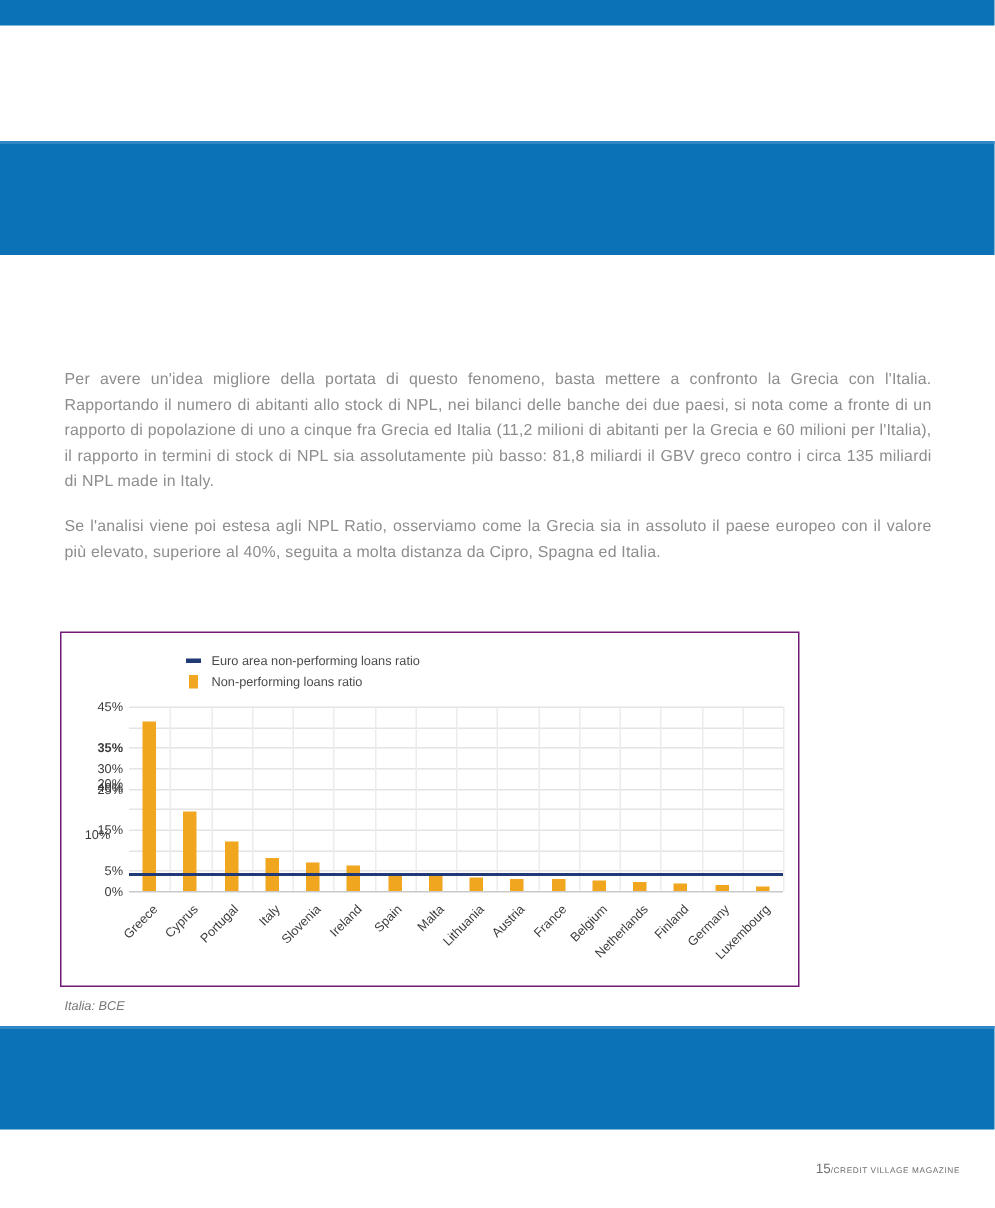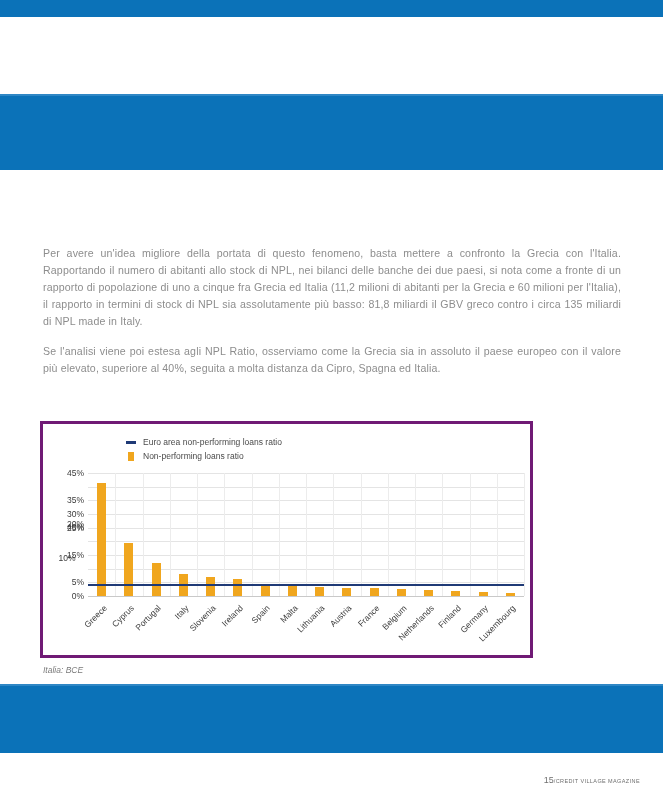--- a/index.html
+++ b/index.html
@@ -9,21 +9,21 @@
   }
   .top-strip { position:absolute; top:0; left:0; width:663px; height:17px; background:#0b72b8; }
   .header-band { position:absolute; top:94px; left:0; width:663px; height:76px; background:#0b72b8; border-top:2px solid #2f87c5; box-sizing:border-box; }
   .footer-band { position:absolute; top:684px; left:0; width:663px; height:69px; background:#0b72b8; border-top:2px solid #2f87c5; box-sizing:border-box; }
 
   .article { position:absolute; left:43px; top:245px; width:578px; color:#8d8d8d;
              font-size:10.6px; line-height:17px; text-align:justify; letter-spacing:0.15px; }
   .article p { margin:0 0 13px 0; }
 
   .chart-box { position:absolute; left:40px; top:421px; width:493px; height:237px;
-               border:3px solid #701a75; background:#ffffff; box-sizing:border-box; }
+               border:1px solid #701a75; background:#ffffff; box-sizing:border-box; }
   .legend { position:absolute; left:83px; top:11px; font-size:8.5px; color:#4a4a4a; }
   .legend-row { display:flex; align-items:center; height:14px; }
   .legend-line { width:10px; height:3px; background:#1f3a76; margin-right:7px; }
   .legend-swatch { width:6px; height:9px; background:#f0a61e; margin-right:9px; margin-left:2px; }
 
   .plot { position:absolute; left:45px; top:49px; width:436px; height:123px;
           border-bottom:1px solid #c9c9c9; }
   .gridline-h { position:absolute; left:0; width:100%; height:1px; background:#e4e4e4; }
   .gridline-v { position:absolute; top:0; height:100%; width:1px; background:#ececec; }
   .ytick { position:absolute; left:-38px; width:34px; text-align:right; font-size:8.5px;
@@ -71,21 +71,21 @@
         <div class="ytick" style="top: 85px; text-align: center;">10%</div>
         <div class="gridline-h" style="top: 82px;"></div>
         <div class="ytick" style="top: 82px;">15%</div>
         <div class="gridline-h" style="top: 68.3333px;"></div>
         <div class="ytick" style="top: 51px;">20%</div>
         <div class="gridline-h" style="top: 54.6667px;"></div>
         <div class="ytick" style="top: 54.6667px;">25%</div>
         <div class="gridline-h" style="top: 41px;"></div>
         <div class="ytick" style="top: 41px;">30%</div>
         <div class="gridline-h" style="top: 27.3333px;"></div>
-        <div class="ytick" style="top: 27.3333px;">35%</div>
+        <div class="ytick" style="top: 27.3333px; font-weight: bold;">35%</div>
         <div class="gridline-h" style="top: 13.6667px;"></div>
         <div class="ytick" style="top: 13.6667px; margin-top: 40px;">40%</div>
         <div class="gridline-h" style="top: 0px;"></div>
         <div class="ytick" style="top: 0px;">45%</div>
         <div class="gridline-v" style="left: 27.25px;"></div>
         <div class="gridline-v" style="left: 54.5px;"></div>
         <div class="gridline-v" style="left: 81.75px;"></div>
         <div class="gridline-v" style="left: 109px;"></div>
         <div class="gridline-v" style="left: 136.25px;"></div>
         <div class="gridline-v" style="left: 163.5px;"></div>

